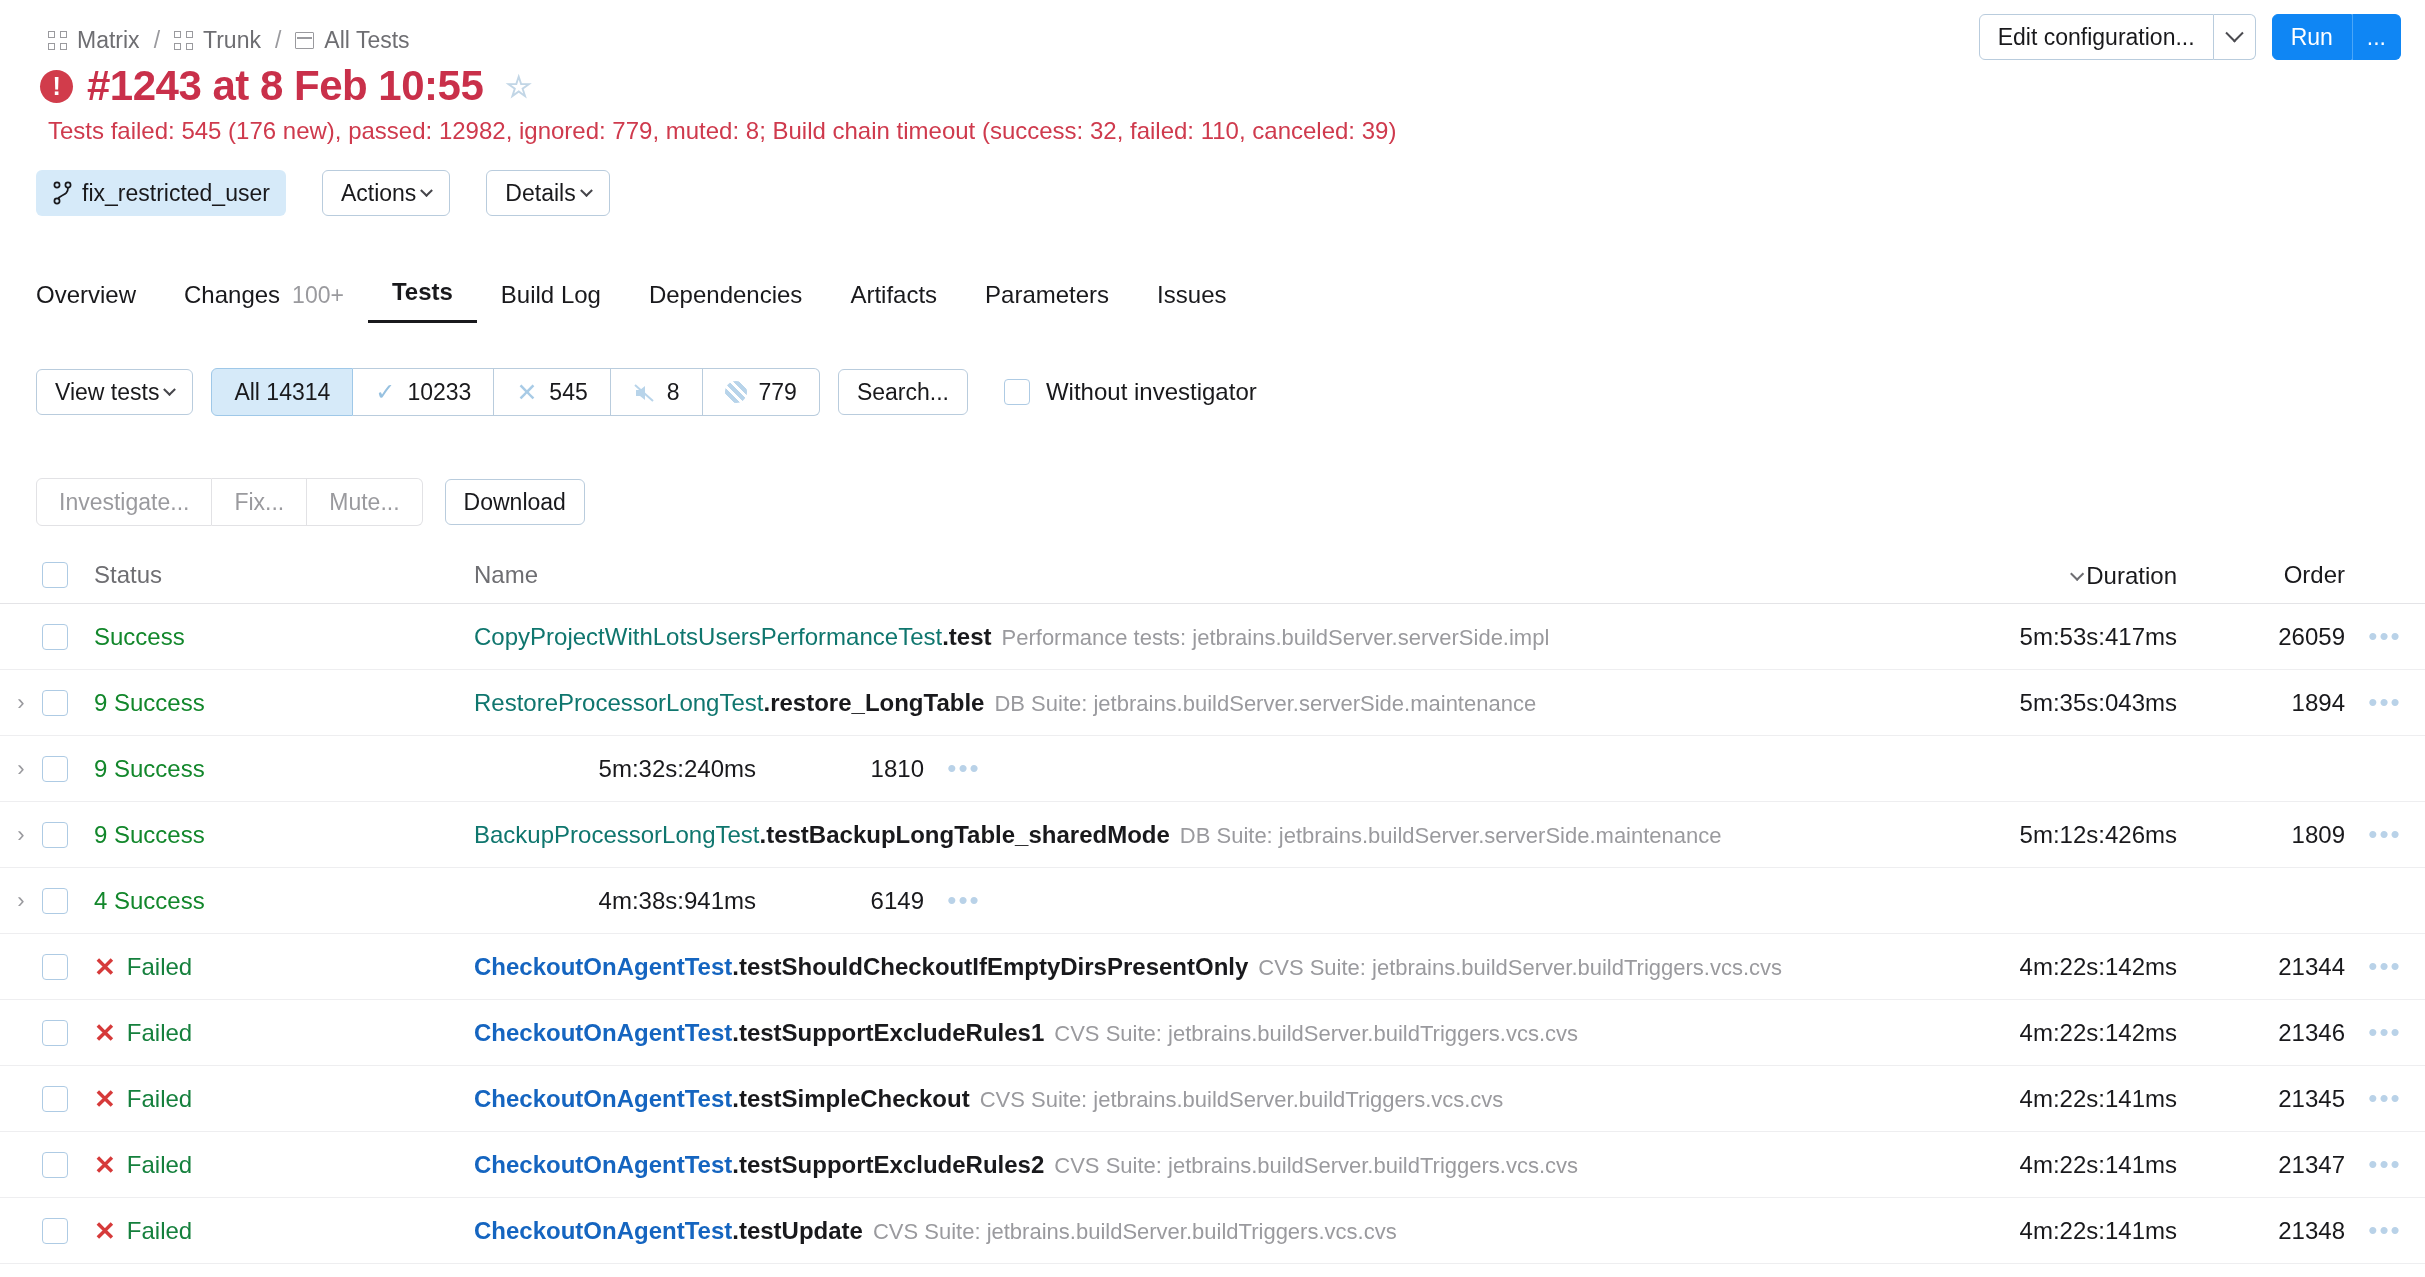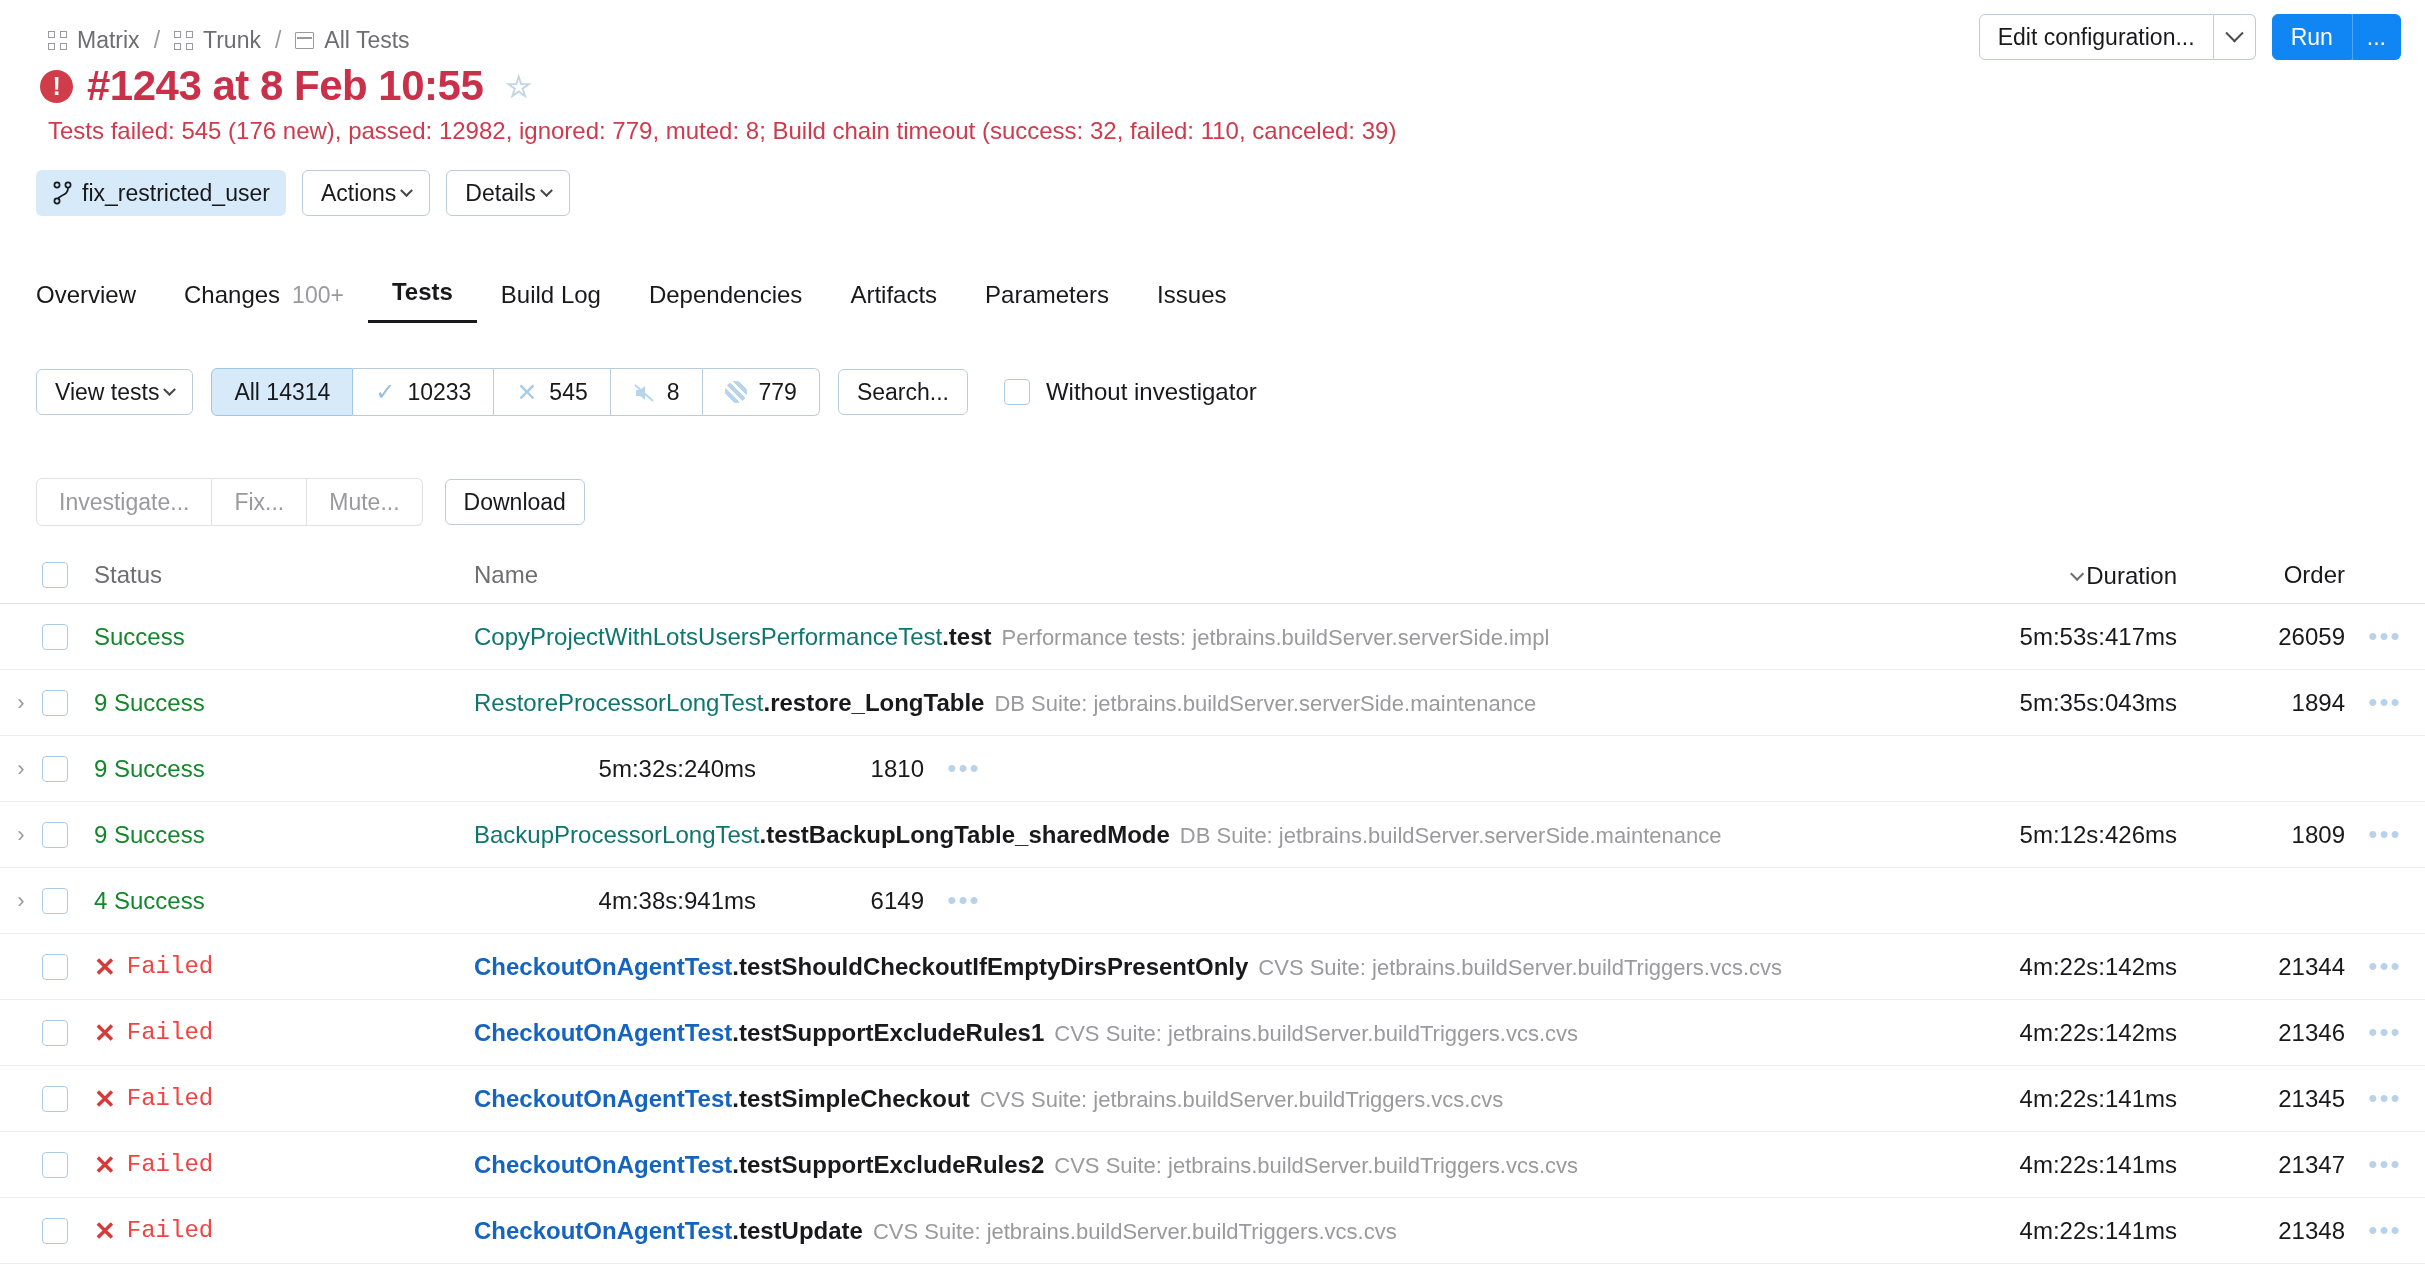--- a/index.html
+++ b/index.html
@@ -65,21 +65,21 @@
     display: inline-flex; align-items: center; justify-content: center;
     color: #fff; font-size: 25px; font-weight: bold; line-height: 1; font-family: "Liberation Sans", sans-serif;
   }
   .star { color: #c2d6e6; font-size: 30px; margin-left: 8px; cursor: pointer; }
   .build-status {
     position: absolute; left: 48px; top: 117px;
     font-size: 24px; color: #cf3a4d; white-space: nowrap;
   }
 
   
-  .meta-row { position: absolute; left: 36px; top: 170px; display: flex; align-items: center; gap: 16px; }
+  .meta-row { position: absolute; left: 36px; top: 170px; display: flex; align-items: center; gap: 36px; }
   .branch-chip {
     background: #d6eaf9; border-radius: 6px; height: 46px; padding: 0 16px;
     display: inline-flex; align-items: center; gap: 8px;
     font-size: 23px; color: #19191c; cursor: pointer;
   }
   .ic-branch { width: 22px; height: 24px; display:inline-block; position: relative; }
   .caret-sm { display:inline-block; width: 9px; height: 9px; border-right: 2px solid #46464b; border-bottom: 2px solid #46464b; transform: rotate(45deg) translate(-2px,-2px); margin-left: 6px; }
 
   
   .tabs { position: absolute; left: 36px; top: 278px; display: flex; align-items: flex-end; gap: 0; }
@@ -128,21 +128,21 @@
     border-bottom: 1px solid #eeeef0; font-size: 24px;
   }
   .c-exp  { width: 42px; flex: none; text-align: center; color: #9a9a9e; font-size: 22px; }
   .c-chk  { width: 52px; flex: none; display: flex; align-items: center; }
   .c-stat { width: 380px; flex: none; display: flex; align-items: center; gap: 11px; }
   .c-name { flex: 1 1 auto; min-width: 0; overflow: hidden; white-space: nowrap; }
   .c-dur  { width: 300px; flex: none; text-align: right; padding-right: 18px; color: #19191c; }
   .c-ord  { width: 150px; flex: none; text-align: right; color: #19191c; }
   .c-more { width: 80px; flex: none; text-align: center; color: #b9d2e8; font-size: 26px; letter-spacing: 2px; cursor: pointer; }
   .st-success { color: #12872b; }
-  .st-failed  { color: #ef4444; display: flex; align-items: center; gap: 12px; font-family: Liberation Mono, monospace; }
+  .st-failed  { color: #15803d; display: flex; align-items: center; gap: 12px; }
   .x-fail { color: #d63a3a; font-size: 26px; font-weight: bold; line-height: 1; }
   .nm-cls { color: #0f766e; }
   .nm-mth { color: #19191c; font-weight: bold; }
   .nm-suite { color: #9a9a9e; font-size: 22px; margin-left: 10px; }
   .trow.failed .nm-cls { color: #1565c0; font-weight: bold; }
   .trow.failed .nm-mth { color: #19191c; font-weight: bold; }
   .head-sort { display: inline-flex; align-items: center; gap: 6px; justify-content: flex-end; }
   .sort-caret { display:inline-block; width: 10px; height: 10px; border-right: 2.4px solid #6e6e72; border-bottom: 2.4px solid #6e6e72; transform: rotate(45deg) translateY(-3px); }
 </style>
 </head>

